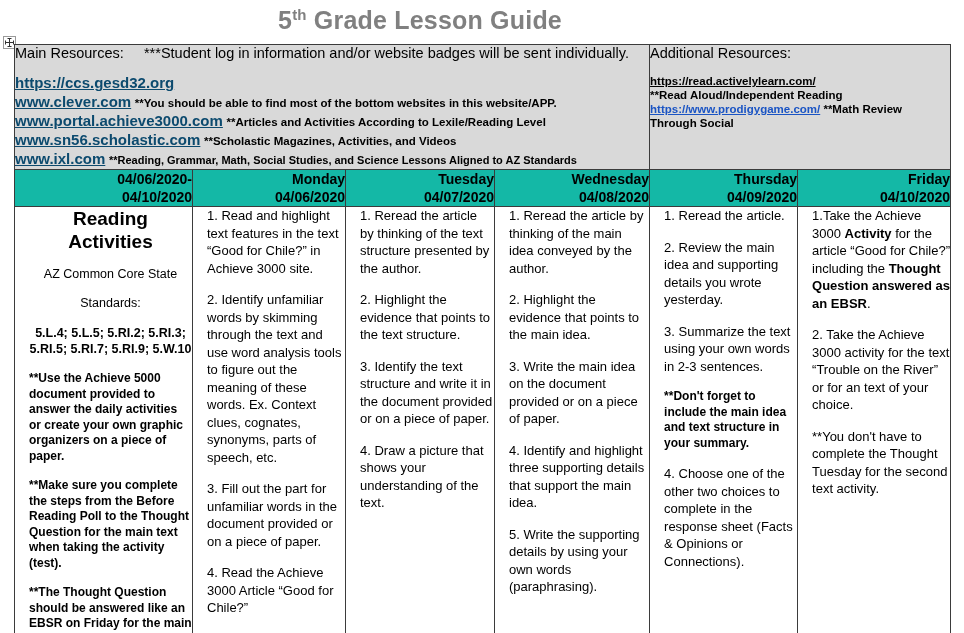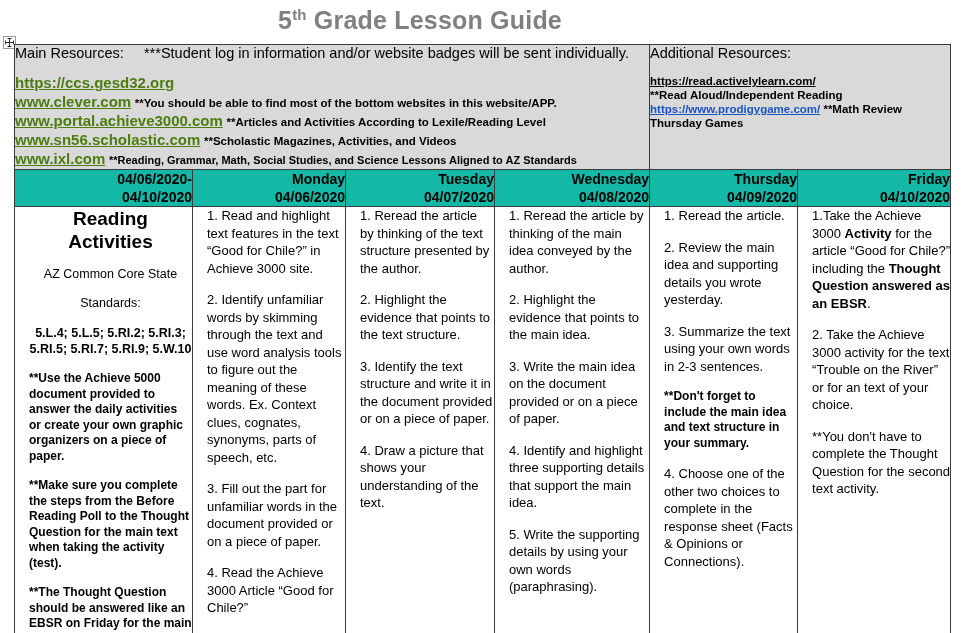--- a/index.html
+++ b/index.html
@@ -79,21 +79,21 @@
   .res-line {
     font-size: 13px;
     line-height: 18px;
     white-space: nowrap;
   }
   .lnk {
     font-weight: bold;
     text-decoration: underline;
     font-size: 14px;
   }
-  .lnk-navy { color: #4d7c0f; }
+  .lnk-navy { color: #0c4a6e; }
   .lnk-blue { color: #1a54c4; }
   .lnk-black { color: #000000; }
   .lnk-big { font-size: 15px; }
   .note {
     font-weight: bold;
     font-size: 11.5px;
   }
   .res-add-head {
     font-size: 14.5px;
     line-height: 17px;
@@ -220,21 +220,21 @@
         <div class="res-spacer"></div>
         <div class="res-add-body">
           <div>
             <a class="lnk lnk-black" href="#">https://read.activelylearn.com/</a>
           </div>
           <div>**Read Aloud/Independent Reading</div>
           <div>
             <a class="lnk lnk-blue" href="#">https://www.prodigygame.com/</a>
             <span>**Math Review</span>
           </div>
-          <div>Thursday Games</div>
+          <div>Through Social</div>
         </div>
       </td>
     </tr>
 
     <tr>
       <td class="day-head">
         <div>04/06/2020-</div>
         <div>04/10/2020</div>
       </td>
       <td class="day-head">
@@ -299,19 +299,19 @@
         <p>1. Reread the article.</p>
         <p>2. Review the main idea and supporting details you wrote yesterday.</p>
         <p>3. Summarize the text using your own words in 2-3 sentences.</p>
         <p style="font-weight:bold;font-size:12px;line-height:15.5px">**Don't forget to include the main idea and text structure in your summary.</p>
         <p>4. Choose one of the other two choices to complete in the response sheet (Facts &amp; Opinions or Connections).</p>
       </td>
 
       <td class="day-body">
         <p><span>1.Take the Achieve 3000 </span><b>Activity</b><span> for the article “Good for Chile?” including the </span><b>Thought Question answered as an EBSR</b><span>.</span></p>
         <p>2. Take the Achieve 3000 activity for  the text “Trouble on the River” or for an text of your choice.</p>
-        <p>**You don't have to complete the Thought Question for the second text activity.</p>
+        <p>**You don't have to complete the Thought Tuesday for the second text activity.</p>
       </td>
     </tr>
   </tbody>
     </table>
 
 </div>
 
 </body></html>

